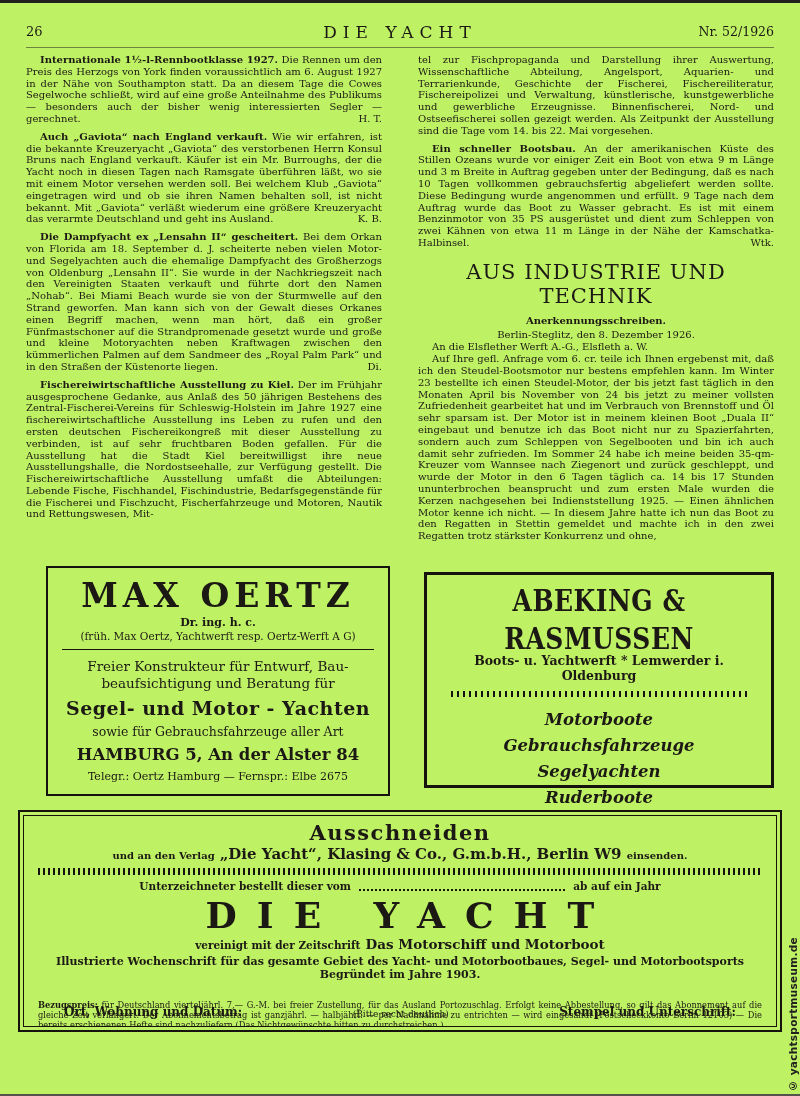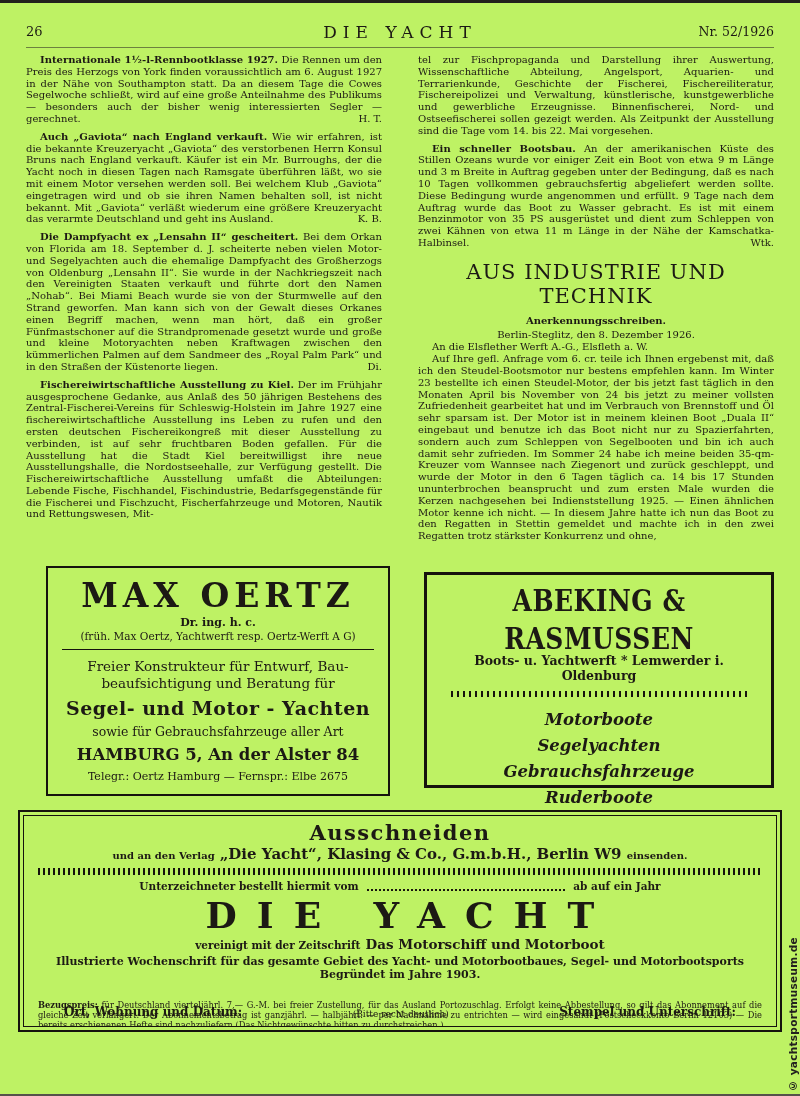--- a/index.html
+++ b/index.html
@@ -113,37 +113,37 @@
       <div class="oertz-product">Segel- und Motor - Yachten</div>
       <div class="oertz-sub">sowie für Gebrauchsfahrzeuge aller Art</div>
       <div class="oertz-address">HAMBURG 5, An der Alster 84</div>
       <div class="oertz-contact">Telegr.: Oertz Hamburg — Fernspr.: Elbe 2675</div>
     </div>
     <div class="ad-box abeking">
       <div class="ar-name">ABEKING &amp; RASMUSSEN</div>
       <div class="ar-sub">Boots- u. Yachtwerft * Lemwerder i. Oldenburg</div>
       <div class="ar-rule"></div>
       <div class="ar-item">Motorboote</div>
+      <div class="ar-item">Gebrauchsfahrzeuge</div>
       <div class="ar-item">Segelyachten</div>
-      <div class="ar-item">Gebrauchsfahrzeuge</div>
       <div class="ar-item">Ruderboote</div>
     </div>
   </div>
 
   <div class="coupon">
     <div class="coupon-inner">
       <div class="c-cut">Ausschneiden</div>
       <div class="c-send">
         <span class="c-send-small">und an den Verlag</span>
         <span class="c-send-big">„Die Yacht“, Klasing &amp; Co., G.m.b.H., Berlin W9</span>
         <span class="c-send-small">einsenden.</span>
       </div>
       <div class="c-hatch"></div>
       <div class="c-bestell">
-        <span>Unterzeichneter bestellt hiermit vom</span>
+        <span>Unterzeichneter bestellt dieser vom</span>
         <span class="c-dots"></span>
         <span>ab auf ein Jahr</span>
       </div>
       <div class="c-title">DIE YACHT</div>
       <div class="c-merged">
         <span class="c-merged-pre">vereinigt mit der Zeitschrift</span>
         <span class="c-merged-main">Das Motorschiff und Motorboot</span>
       </div>
       <div class="c-descr">Illustrierte Wochenschrift für das gesamte Gebiet des Yacht- und Motorbootbaues, Segel- und Motorbootsports</div>
       <div class="c-founded">Begründet im Jahre 1903.</div>

